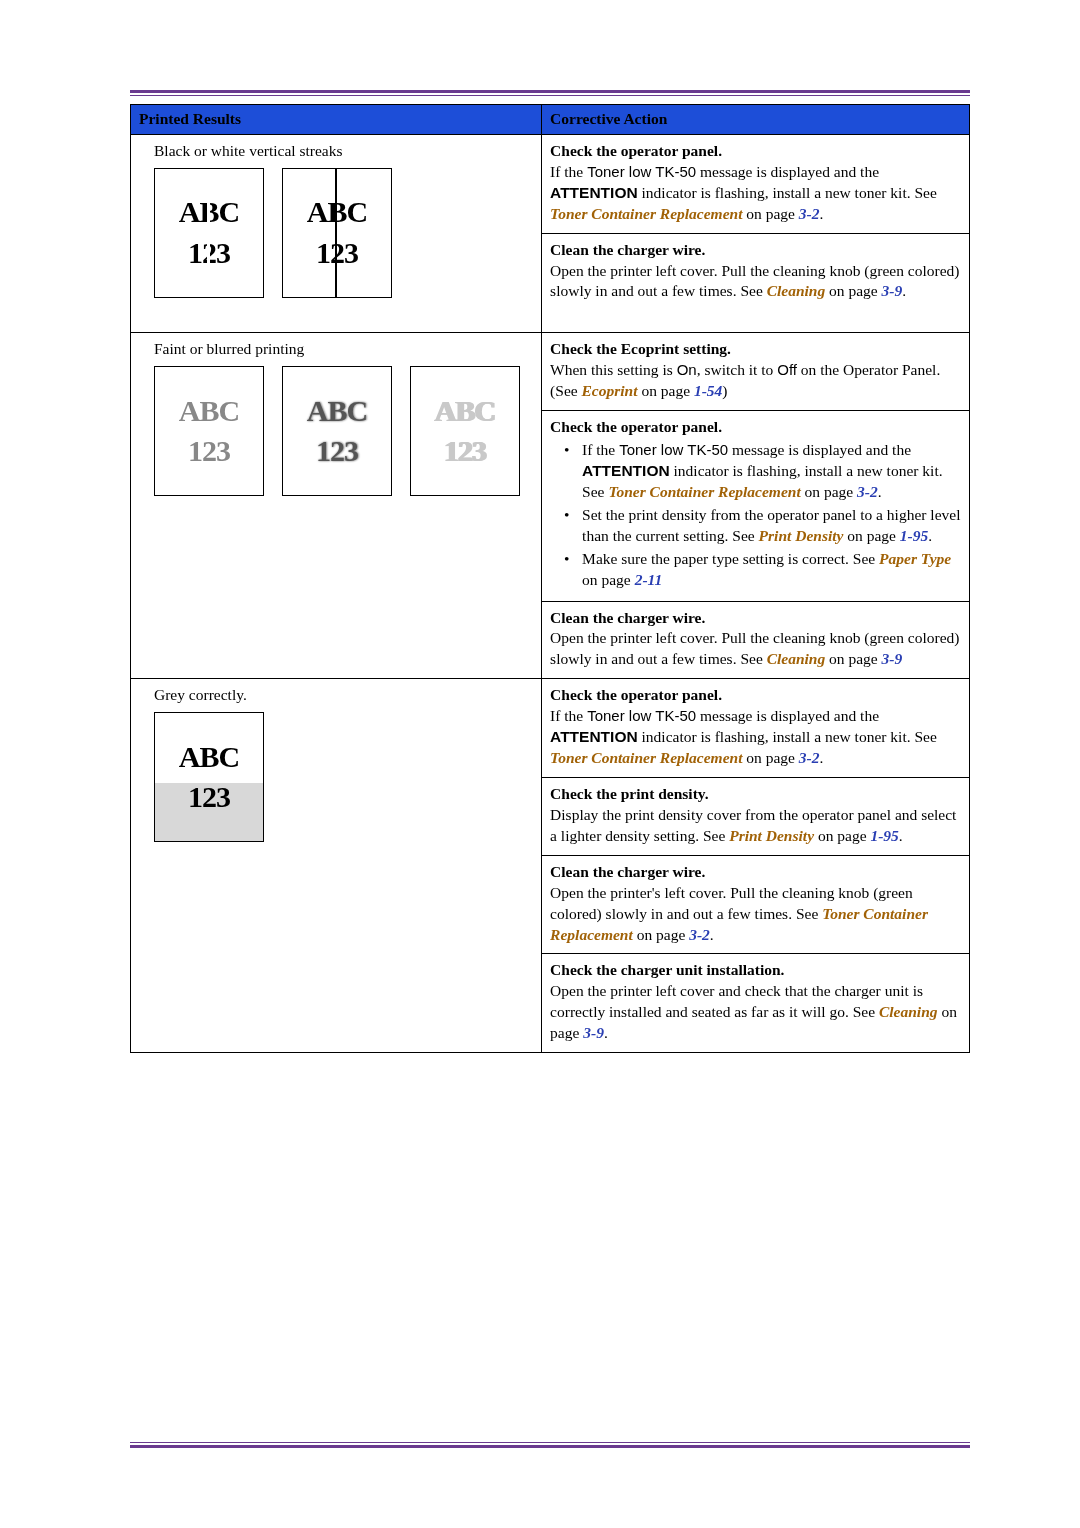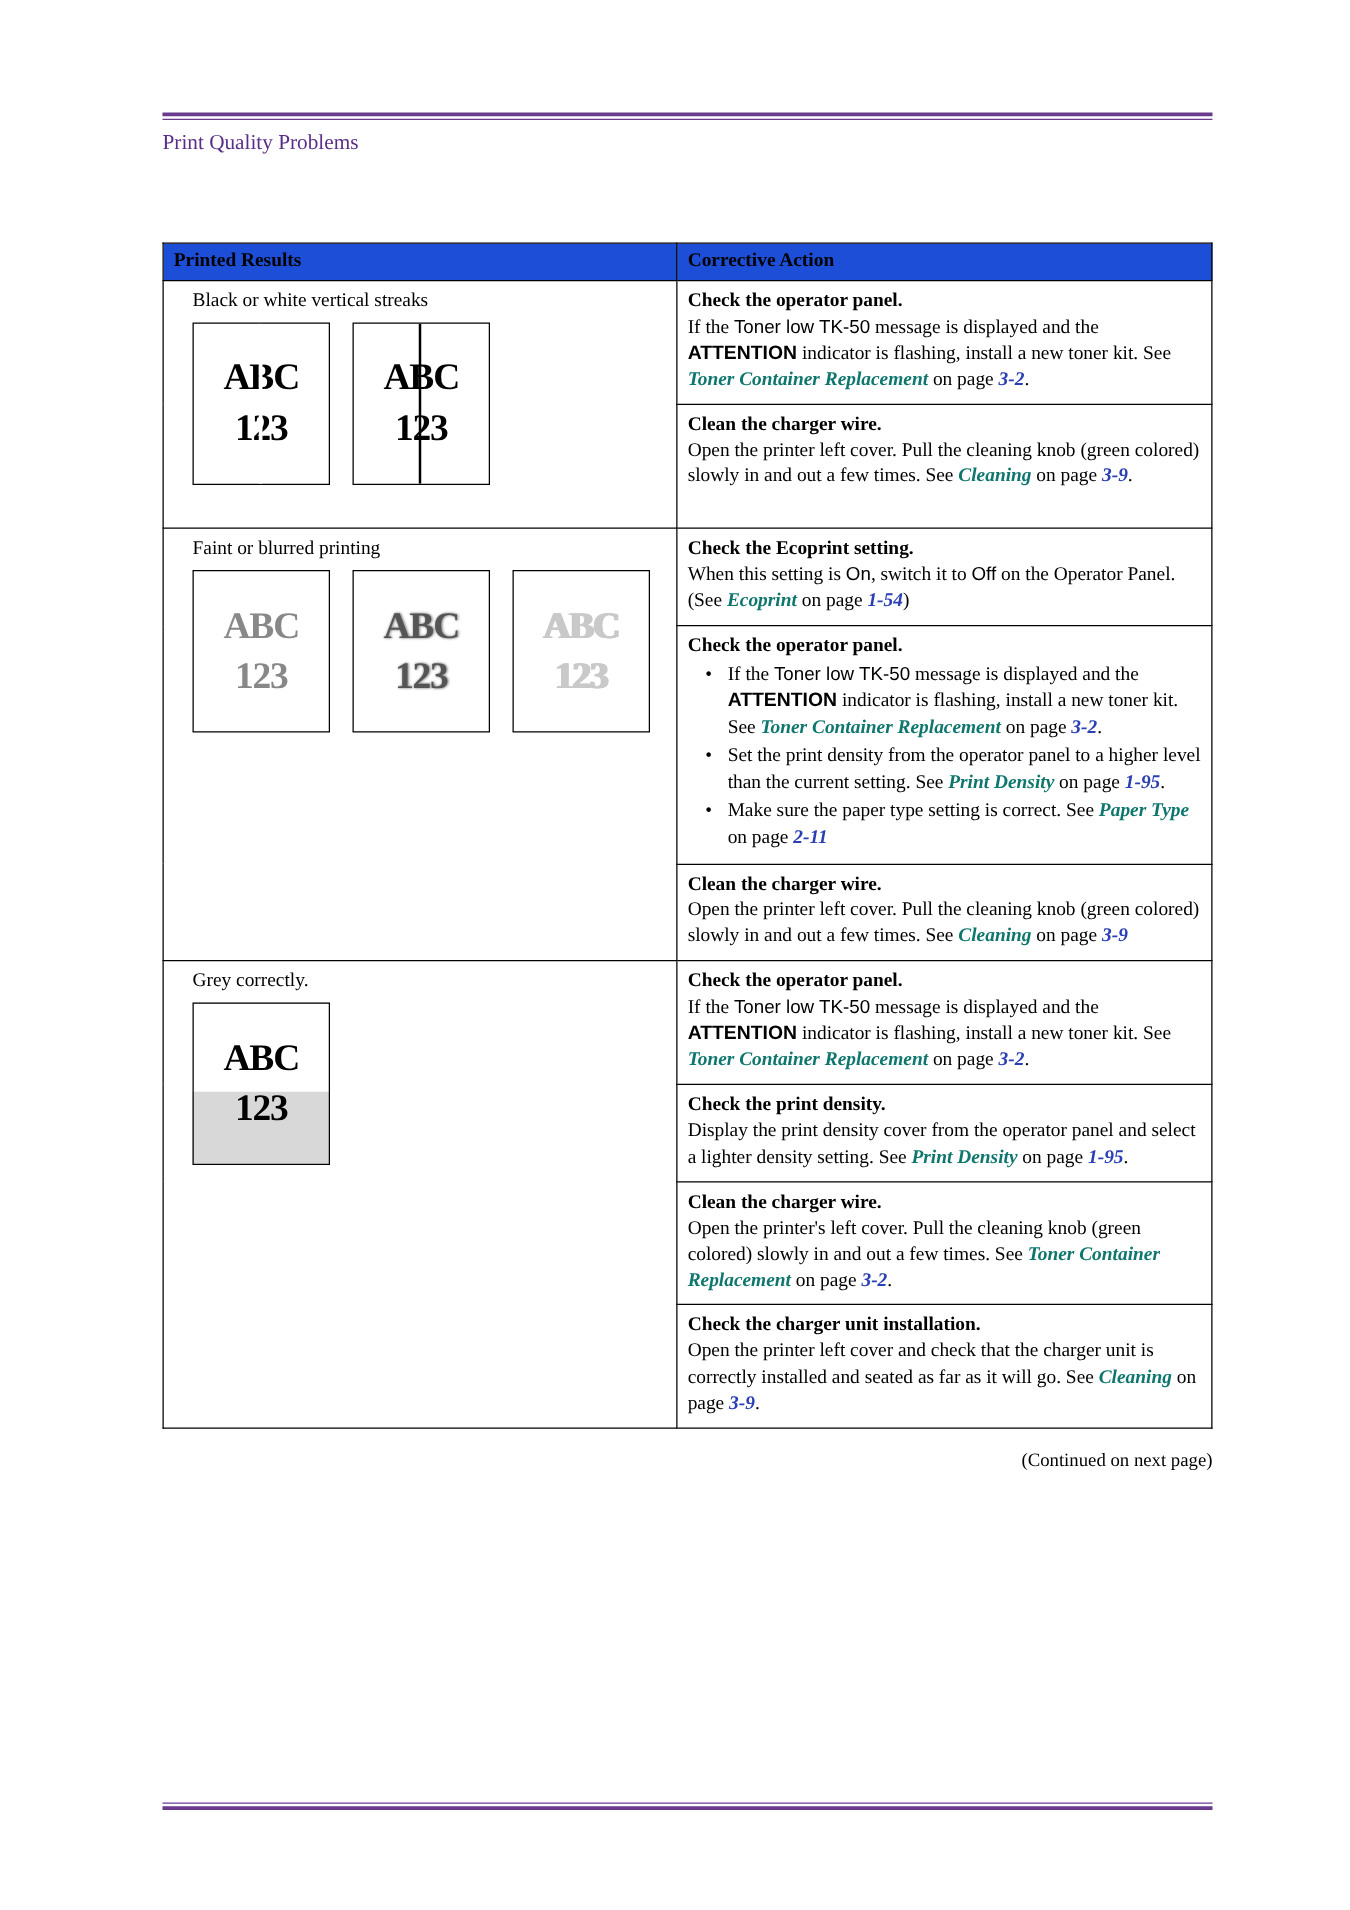--- a/index.html
+++ b/index.html
@@ -71,21 +71,21 @@
   .blurry .l1, .blurry .l2 { color: #555; text-shadow: 0 0 2px #999, 1px 0 2px #999; }
   .outline .l1, .outline .l2 {
     color: #c9c9c9;
     text-shadow: -1px 0 #c9c9c9, 1px 0 #c9c9c9;
   }
   .greybg {
     background: linear-gradient(#fff 0 55%, #d8d8d8 55% 100%);
   }
   .bold { font-weight: bold; }
   .mono { font-family: Liberation Sans, sans-serif; font-size: 15px; }
-  .link-red { color: #0f766e; font-weight: bold; font-style: italic; }
+  .link-red { color: #a16207; font-weight: bold; font-style: italic; }
   .link-blue { color: #2a3fb3; font-weight: bold; font-style: italic; }
   ul.bullets { list-style: none; padding-left: 14px; margin-top: 2px; }
   ul.bullets li { position: relative; padding-left: 18px; margin-bottom: 2px; }
   ul.bullets li::before { content: "•"; position: absolute; left: 0; top: 0; }
   .continued { text-align: right; font-size: 15px; margin-top: 18px; }
   .footer {
     position: absolute;
     bottom: 70px;
     left: 130px;
     right: 110px;
@@ -94,21 +94,20 @@
   .bot-rule2 { height: 3px; background: #6a3a8f; margin-bottom: 10px; }
   .page-num { text-align: center; color: #5a2e88; font-size: 16px; }
   .caption { font-size: 15.5px; margin-bottom: 2px; }
 </style>
 </head>
 <body>
 
 <div class="page">
   <div class="top-rule1"></div>
   <div class="top-rule2"></div>
-  <div class="section-title">Print Quality Problems</div>
 
   <table class="main">
     <tbody>
         <tr>
       <th>Printed Results</th>
       <th>Corrective Action</th>
     </tr>
 
     <tr>
       <td class="left-cell" rowspan="2">
@@ -205,19 +204,18 @@
     </tr>
     <tr>
       <td class="right-cell">
         <span class="bold">Check the charger unit installation.</span><br>
         <span>Open the printer left cover and check that the charger unit is correctly installed and seated as far as it will go. See </span><span class="link-red">Cleaning</span><span> on page </span><span class="link-blue">3-9</span><span>.</span>
       </td>
     </tr>
   </tbody>
     </table>
 
-  <div class="continued">(Continued on next page)</div>
 </div>
 
 <div class="footer">
   <div class="bot-rule1"></div>
   <div class="bot-rule2"></div>
 </div>
 
 </body></html>

